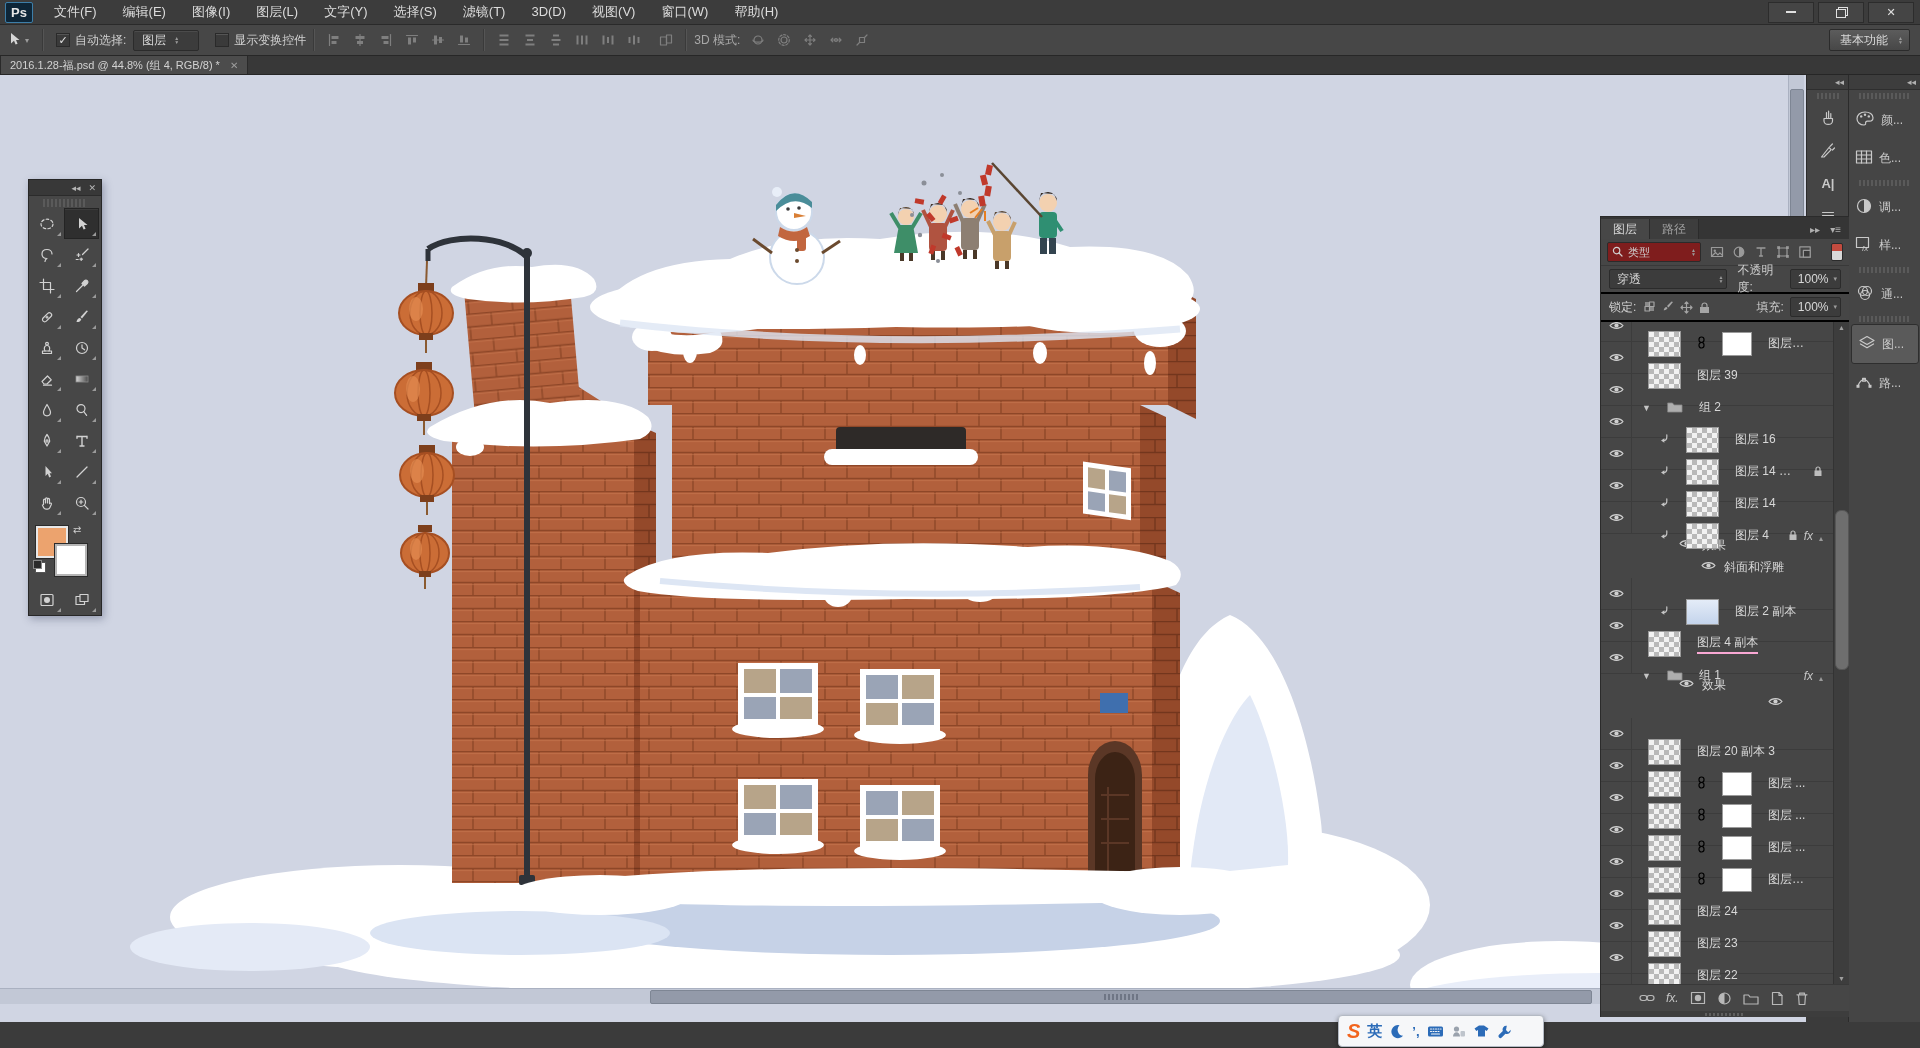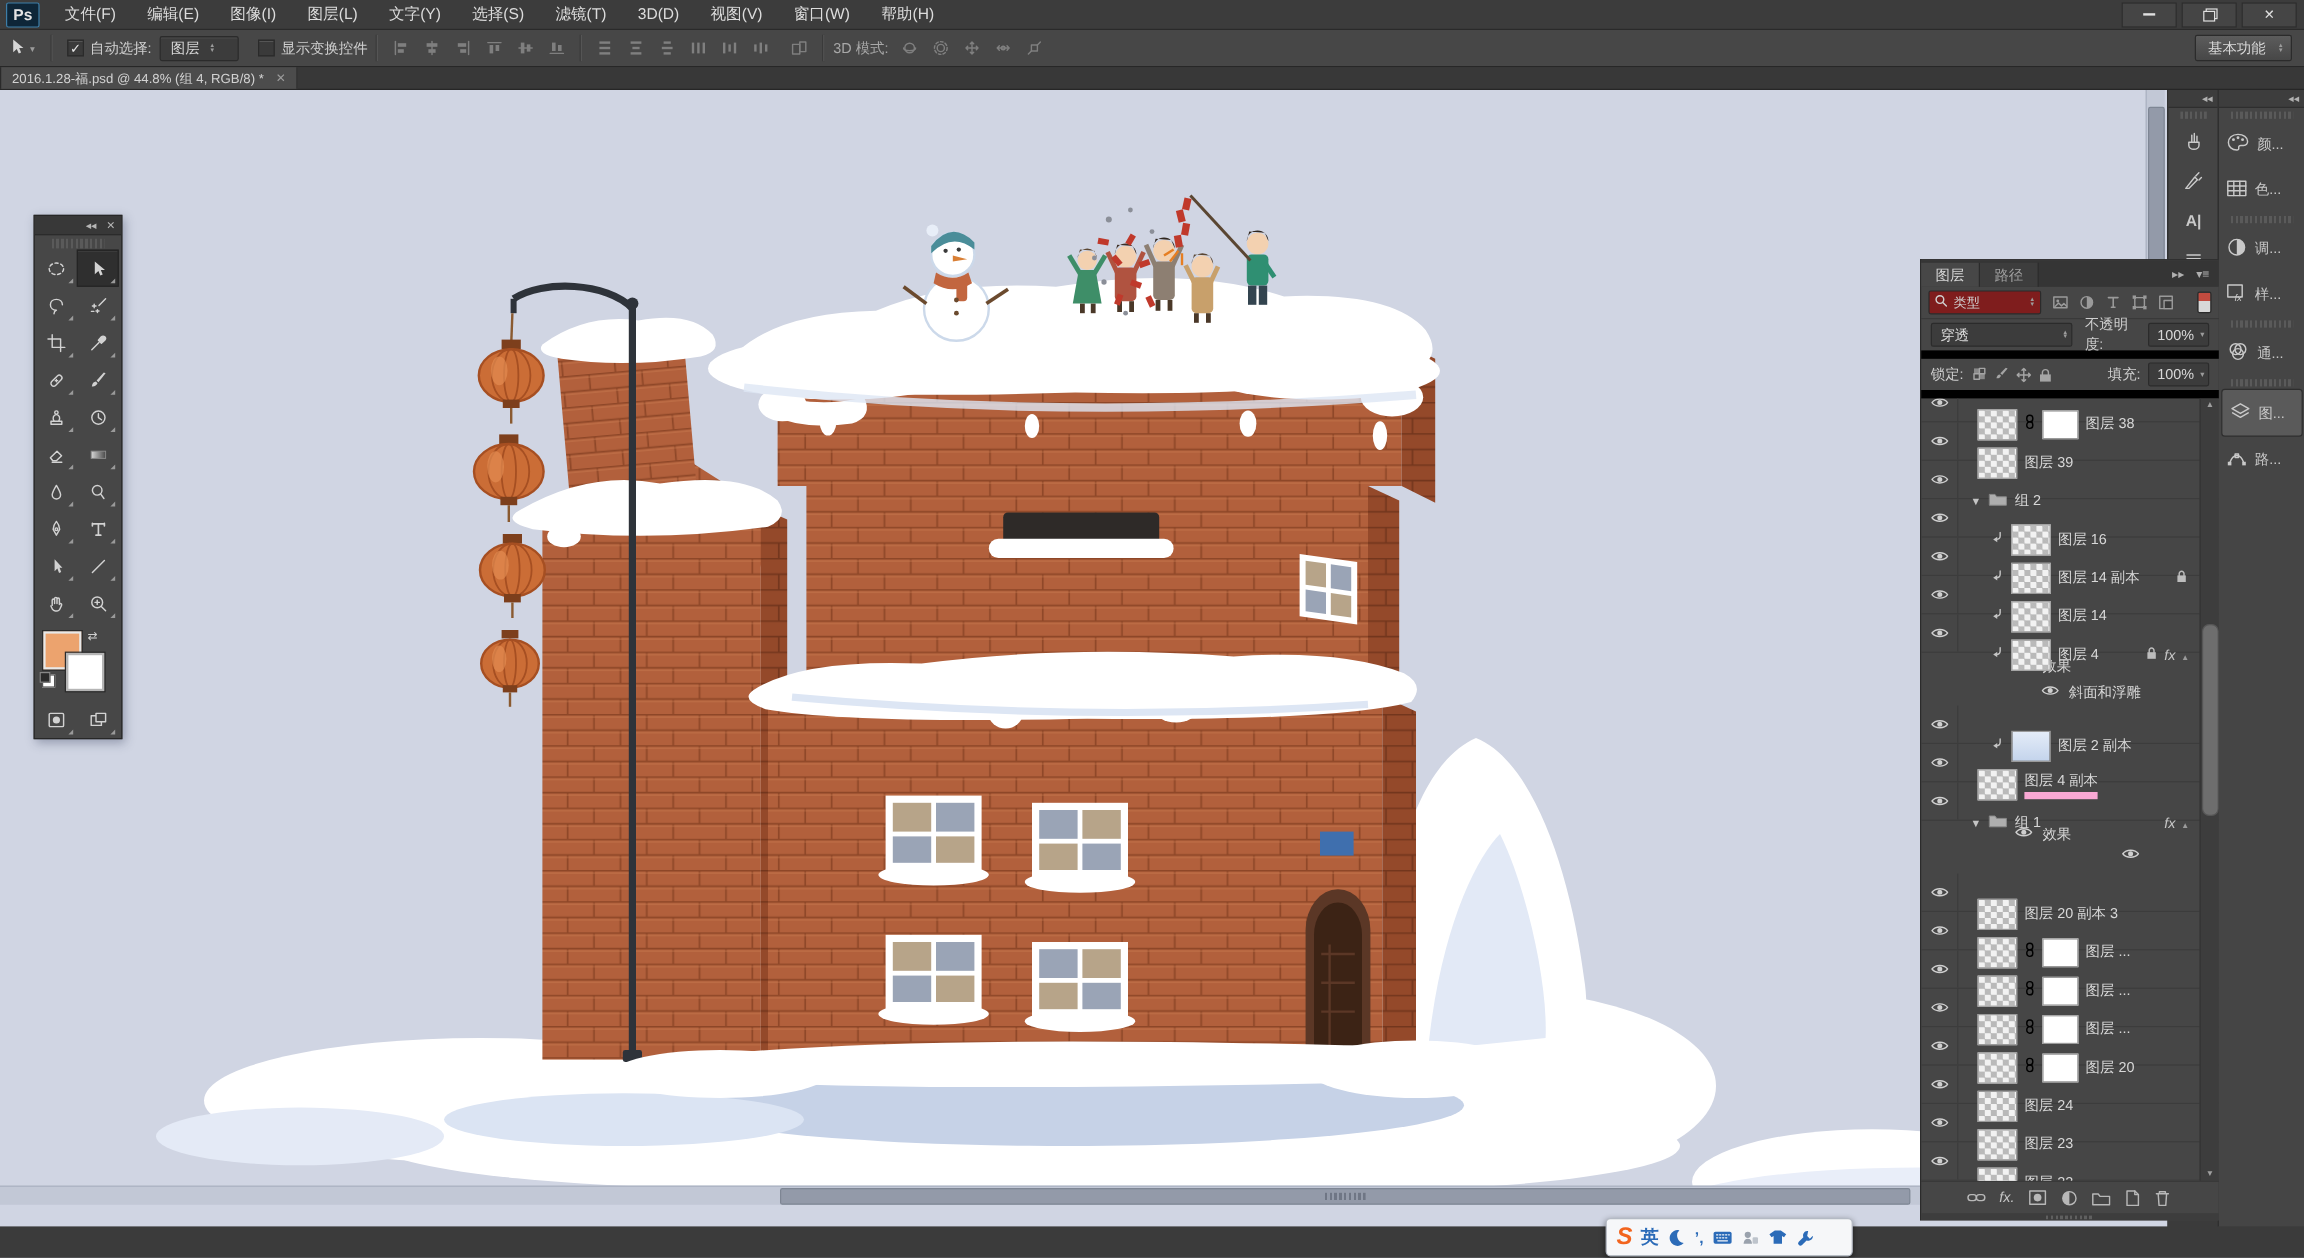--- a/index.html
+++ b/index.html
@@ -76,38 +76,38 @@
   .layers-panel{position:absolute;left:1600px;top:216px;width:248px;height:800px;background:#464646;
     border-left:1px solid #2b2b2b;border-top:1px solid #2b2b2b;display:flex;flex-direction:column;}
   .lp-tabs{height:22px;background:#353535;display:flex;align-items:flex-end;}
   .lp-tab{height:20px;padding:0 12px;display:flex;align-items:center;font-size:12px;color:#9f9f9f;background:#3d3d3d;border-right:1px solid #2b2b2b;}
   .lp-tab.active{background:#474747;color:#d6d6d6;}
   .lp-tabs .lp-tabs-right{margin-left:auto;color:#b0b0b0;font-size:10px;display:flex;gap:10px;padding:0 8px 4px;}
   .lp-filter{height:26px;display:flex;align-items:center;gap:6px;padding:0 6px;border-bottom:1px solid #393939;}
   .search-box{width:84px;height:18px;background:#7f1d1d;border:1px solid #2b2b2b;display:flex;align-items:center;gap:5px;color:#d0d0d0;font-size:11px;padding:0 4px;border-radius:2px;}
   .filt-ic{width:20px;height:20px;display:flex;align-items:center;justify-content:center;color:#9a9a9a;}
   .filt-switch{margin-left:auto;width:10px;height:16px;border:1px solid #2b2b2b;background:linear-gradient(#c24b3f 0 45%,#d8d8d8 45%);border-radius:2px;}
-  .lp-row{height:26px;display:flex;align-items:center;gap:6px;padding:0 8px;font-size:12px;color:#cfcfcf;border-bottom:7px solid #000000;}
+  .lp-row{height:26px;display:flex;align-items:center;gap:6px;padding:0 8px;font-size:12px;color:#cfcfcf;border-bottom:2px solid #000000;}
   .val-box{background:#3c3c3c;border:1px solid #2b2b2b;height:18px;display:inline-flex;align-items:center;gap:5px;padding:0 3px 0 7px;border-radius:2px;color:#d8d8d8;}
   .lock-ic{width:17px;height:17px;display:flex;align-items:center;justify-content:center;color:#a5a5a5;}
   
   .layer-list{flex:1;position:relative;overflow:hidden;}
   .ll-inner{position:absolute;left:0;top:-12px;right:0;}
   .lrow{display:flex;align-items:center;height:31px;border-bottom:1px solid #3c3c3c;position:relative;}
   .lrow .eye-cell{width:30px;align-self:stretch;display:flex;align-items:center;justify-content:center;border-right:1px solid #3c3c3c;color:#cfcfcf;}
-  .lrow .body{display:flex;align-items:center;gap:6px;flex:1;padding-right:24px;min-width:0;margin-top:36px;}
+  .lrow .body{display:flex;align-items:center;gap:16px;flex:1;padding-right:24px;min-width:0;margin-top:36px;}
   .thumb{width:33px;height:26px;border:1px solid #9a9a9a;box-sizing:border-box;flex:none;}
   .thumb.small{width:30px;height:24px;}
   .checker{background-image:linear-gradient(45deg,#b9b9b9 26%,transparent 26%,transparent 74%,#b9b9b9 74%),
     linear-gradient(45deg,#b9b9b9 26%,#f2f2f2 26%,#f2f2f2 74%,#b9b9b9 74%);
     background-size:10px 10px;background-position:0 0,5px 5px;background-color:#f2f2f2;}
   .thumb.blue{background:linear-gradient(#e4ecf8,#c4d4ec);}
   .thumb.mask{background:#fff;}
   .lname{white-space:nowrap;overflow:hidden;text-overflow:ellipsis;font-size:12px;color:#d8d8d8;}
-  .lname.u{border-bottom:6px solid #f9a8d4;padding-bottom:1px;}
+  .lname.u{border-bottom:2px solid #f9a8d4;padding-bottom:1px;}
   .badges{margin-left:auto;display:flex;align-items:center;gap:6px;color:#bdbdbd;padding-right:2px;}
   .fx-badge{font-style:italic;font-size:12px;color:#c5c5c5;}
   .fxrow{display:flex;align-items:center;height:22px;gap:8px;color:#cfcfcf;font-size:12px;}
   .grp-tri{color:#c5c5c5;font-size:9px;}
   .clip-ind{color:#c5c5c5;}
   
   .ll-scroll{position:absolute;right:0;top:0;bottom:0;width:15px;background:#3d3d3d;border-left:1px solid #333;}
   .ll-thumb{position:absolute;left:1px;top:188px;width:12px;height:158px;background:#6e6e6e;border-radius:6px;border:1px solid #565656;}
   .ll-arrow{position:absolute;left:0;width:15px;text-align:center;color:#9f9f9f;font-size:7px;}
   

